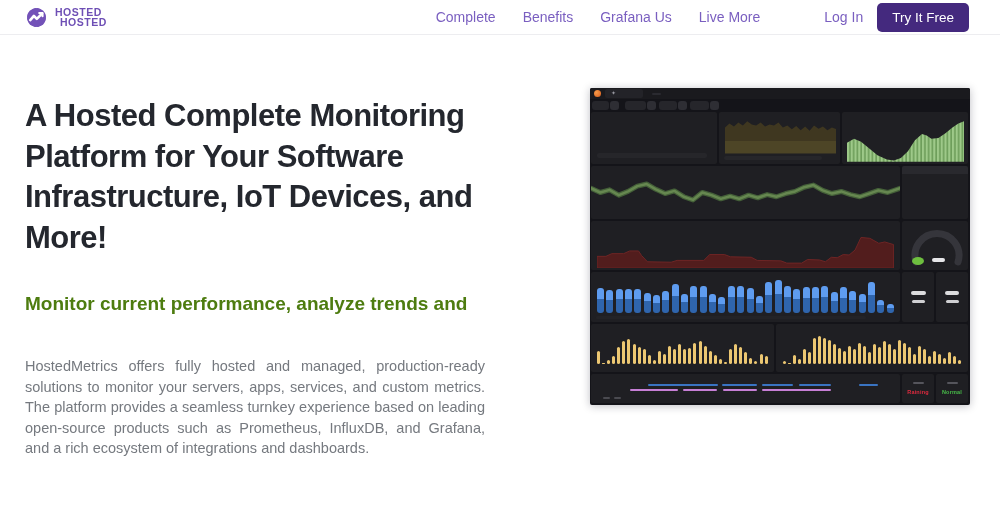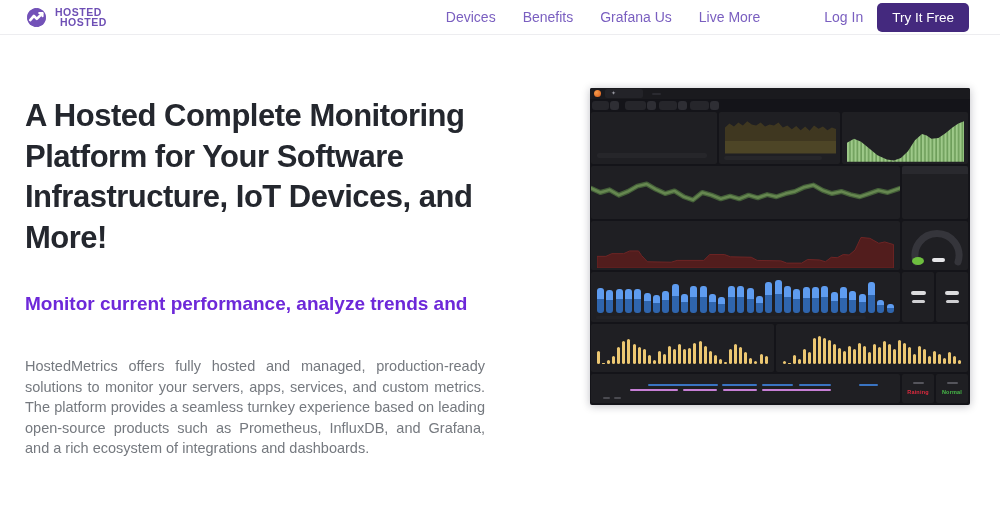--- a/index.html
+++ b/index.html
@@ -20,21 +20,21 @@
   nav.main-nav a.first{margin-left:0;}
   nav.main-nav a.login{margin-left:64px;}
   .cta-btn{
     margin-left:14px;background:#44297e;color:#fff;border:none;cursor:pointer;
     font-family:inherit;font-size:13.5px;padding:7px 15px;border-radius:5px;
   }
   
   .hero-left{position:absolute;left:25px;top:96px;width:462px;}
   .hero-h1{font-size:31px;line-height:40.5px;font-weight:bold;color:#24272e;letter-spacing:-0.5px;margin:0;}
   .hero-h1 span{display:block;white-space:nowrap;}
-  .hero-h2{font-size:19px;line-height:26px;font-weight:bold;color:#6d28d9;margin:33px 0 0 0;}
+  .hero-h2{font-size:19px;line-height:26px;font-weight:bold;color:#4d7c0f;margin:33px 0 0 0;}
   .hero-h2 span{display:block;}
   .hero-p{font-size:14.5px;line-height:20.6px;color:#75797f;margin:39px 0 0 0;text-align:justify;width:460px;}
   
   .dash{
     position:absolute;left:590px;top:88px;width:380px;height:317px;
     background:#141419;border-radius:2px;overflow:hidden;
     box-shadow:0 1px 8px rgba(20,20,40,.28);
   }
   .panel{position:absolute;background:#1f1f23;border-radius:2px;overflow:hidden;}
   .dash-topbar{position:absolute;left:0;top:0;width:380px;height:11px;background:#1a1a1e;}
@@ -71,21 +71,21 @@
       </g>
       <polyline points="6,14.5 9.5,10.5 12.3,13.3 17.3,8.2" fill="none" stroke="#ffffff" stroke-width="2.5" stroke-linecap="round" stroke-linejoin="round"></polyline>
       <polyline points="14.6,7.6 17.8,7.6 17.8,10.8" fill="none" stroke="#ffffff" stroke-width="2" stroke-linecap="round" stroke-linejoin="round"></polyline>
     </svg>
     <div class="logo-text">
       <span class="l1">HOSTED</span>
       <span class="l2">HOSTED</span>
     </div>
   </div>
   <nav class="main-nav">
-    <a href="#" class="first">Devices</a>
+    <a href="#" class="first">Complete</a>
     <a href="#">Benefits</a>
     <a href="#">Grafana Us</a>
     <a href="#">Live More</a>
     <a href="#" class="login">Log In</a>
     <button class="cta-btn">Try It Free</button>
   </nav>
 </header>
 
 <section class="hero-left">
   <h1 class="hero-h1">

